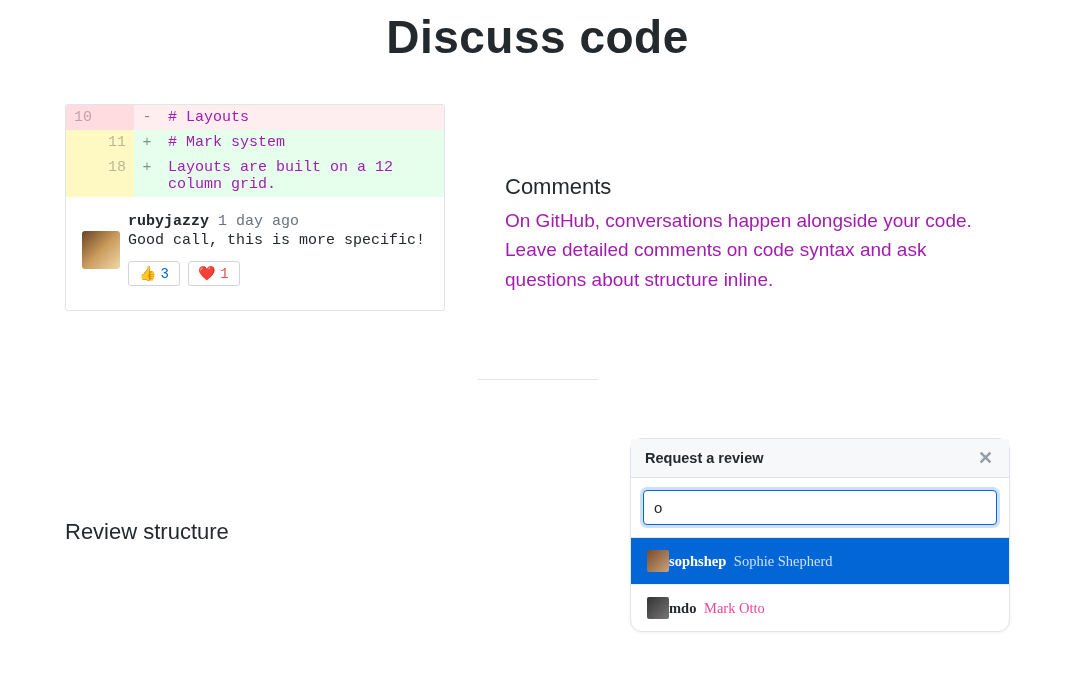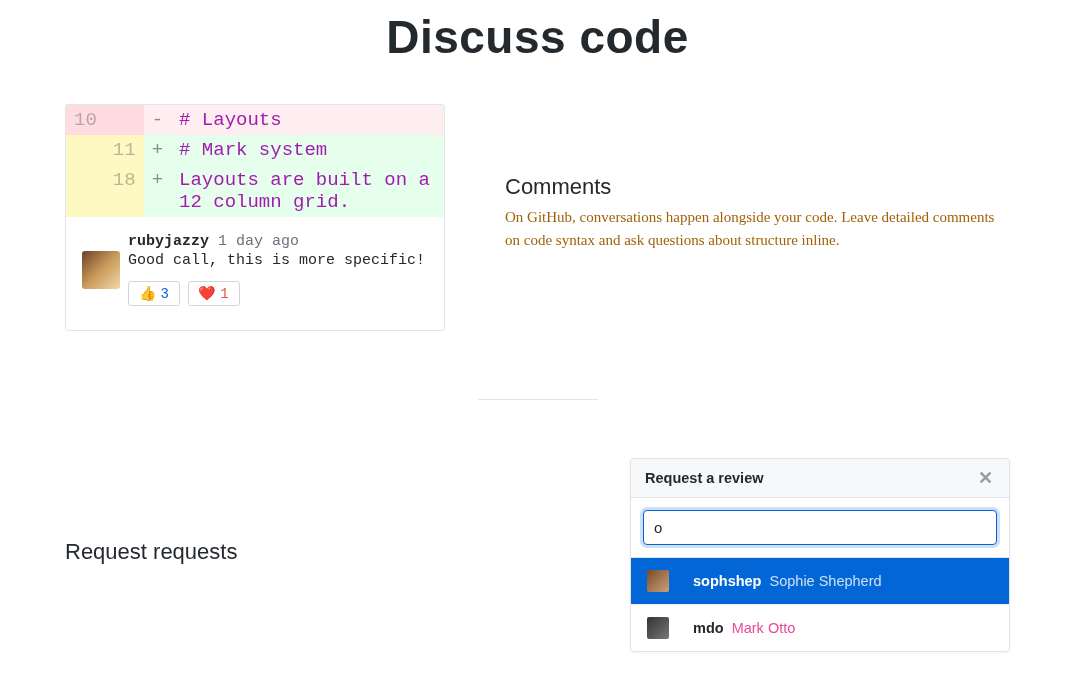--- a/index.html
+++ b/index.html
@@ -24,21 +24,21 @@
     align-items: flex-start;
   }
   .col { flex: 1; }
   .col.right-pad { padding-left: 0; }
   .diff-card {
     border: 1px solid #e1e4e8;
     border-radius: 3px;
     width: 380px;
     margin-bottom: 30px;
   }
-  .diff-table { width: 100%; border-collapse: collapse; font-family: SFMono-Regular, Consolas, "Liberation Mono", Menlo, monospace; font-size: 19px; }
+  .diff-table { width: 100%; border-collapse: collapse; font-family: SFMono-Regular, Consolas, "Liberation Mono", Menlo, monospace; font-size: 15px; }
   .diff-table td { padding: 4px 8px; vertical-align: top; }
   .ln { width: 32px; text-align: right; color: rgba(27,31,35,0.3); user-select: none; }
   .sign { width: 26px; text-align: center; color: rgba(27,31,35,0.5); }
   .row-del { background: #ffeef0; }
   .row-del .ln { background: #ffdce0; }
   .row-add { background: #e6ffed; }
   .row-add .ln { background: #fef9c3; }
   .code-text { color: #a21caf; }
   .comment-body {
     padding: 16px 16px 18px 16px;
@@ -71,30 +71,30 @@
     padding: 3px 10px; font-size: 14px; color: #586069;
     cursor: pointer;
     background: #fff;
   }
   .reaction .count { color: #0366d6; font-weight: 500; }
   .heart { color: #e5534b; }
   h3.section-h {
     font-size: 22px; font-weight: 500; color: #24292e; margin-bottom: 6px;
   }
   p.section-p {
-    font-size: 15px; color: #a16207; line-height: 1.55; font-family: Liberation Serif, serif;
+    font-size: 19px; color: #a21caf; line-height: 1.55;
   }
   .divider {
     width: 120px; height: 1px; background: #e1e4e8;
     margin: 38px auto 58px auto;
   }
   .review-card {
     width: 380px;
     border: 1px solid #e1e4e8;
-    border-radius: 3px;
+    border-radius: 12px;
     background: #fff;
     box-shadow: 0 1px 3px rgba(27,31,35,0.06);
   }
   .review-head {
     display: flex; align-items: center; justify-content: space-between;
     padding: 10px 14px;
     background: #f6f8fa;
     border-bottom: 1px solid #e1e4e8;
     border-radius: 3px 3px 0 0;
     font-weight: 600; font-size: 14.5px; color: #24292e;
@@ -109,25 +109,26 @@
     padding: 8px 10px;
     font-size: 15px;
     color: #24292e;
     background: #fff;
     border: 1px solid #0366d6;
     border-radius: 4px;
     outline: none;
     box-shadow: 0 0 0 3px rgba(3,102,214,0.2);
   }
   .result-row {
-    display: flex; align-items: center; gap: 24px;
+    display: flex; align-items: center; gap: 0;
     padding: 12px 16px;
     border-bottom: 1px solid #eaecef;
     cursor: pointer;
     font-size: 14.5px;
+    font-family: Liberation Serif, serif;
   }
   .result-row:last-child { border-bottom: none; border-radius: 0 0 3px 3px; }
   .result-row.active { background: #0366d6; color: #fff; }
   .result-row .username { font-weight: 600; }
   .result-row .realname { color: #ec4899; font-weight: 400; margin-left: 4px; }
   .result-row.active .realname { color: rgba(255,255,255,0.8); }
   .section2 {
     display: flex;
     padding: 0 65px 40px 65px;
     gap: 60px;
@@ -191,21 +192,21 @@
   <div class="col right-pad" style="padding-top:70px;">
     <h3 class="section-h">Comments</h3>
     <p class="section-p">On GitHub, conversations happen alongside your code. Leave detailed comments on code syntax and ask questions about structure inline.</p>
   </div>
 </div>
 
 <div class="divider"></div>
 
 <div class="section2">
   <div class="left">
-    <h3 class="section-h">Request requests</h3>
+    <h3 class="section-h">Review structure</h3>
   </div>
   <div class="right">
     <div class="review-card">
       <div class="review-head">
         <span>Request a review</span>
         <span class="close-btn">✕</span>
       </div>
       <div class="search-wrap">
         <input class="search-input" type="text" value="o" style="">
       </div>

